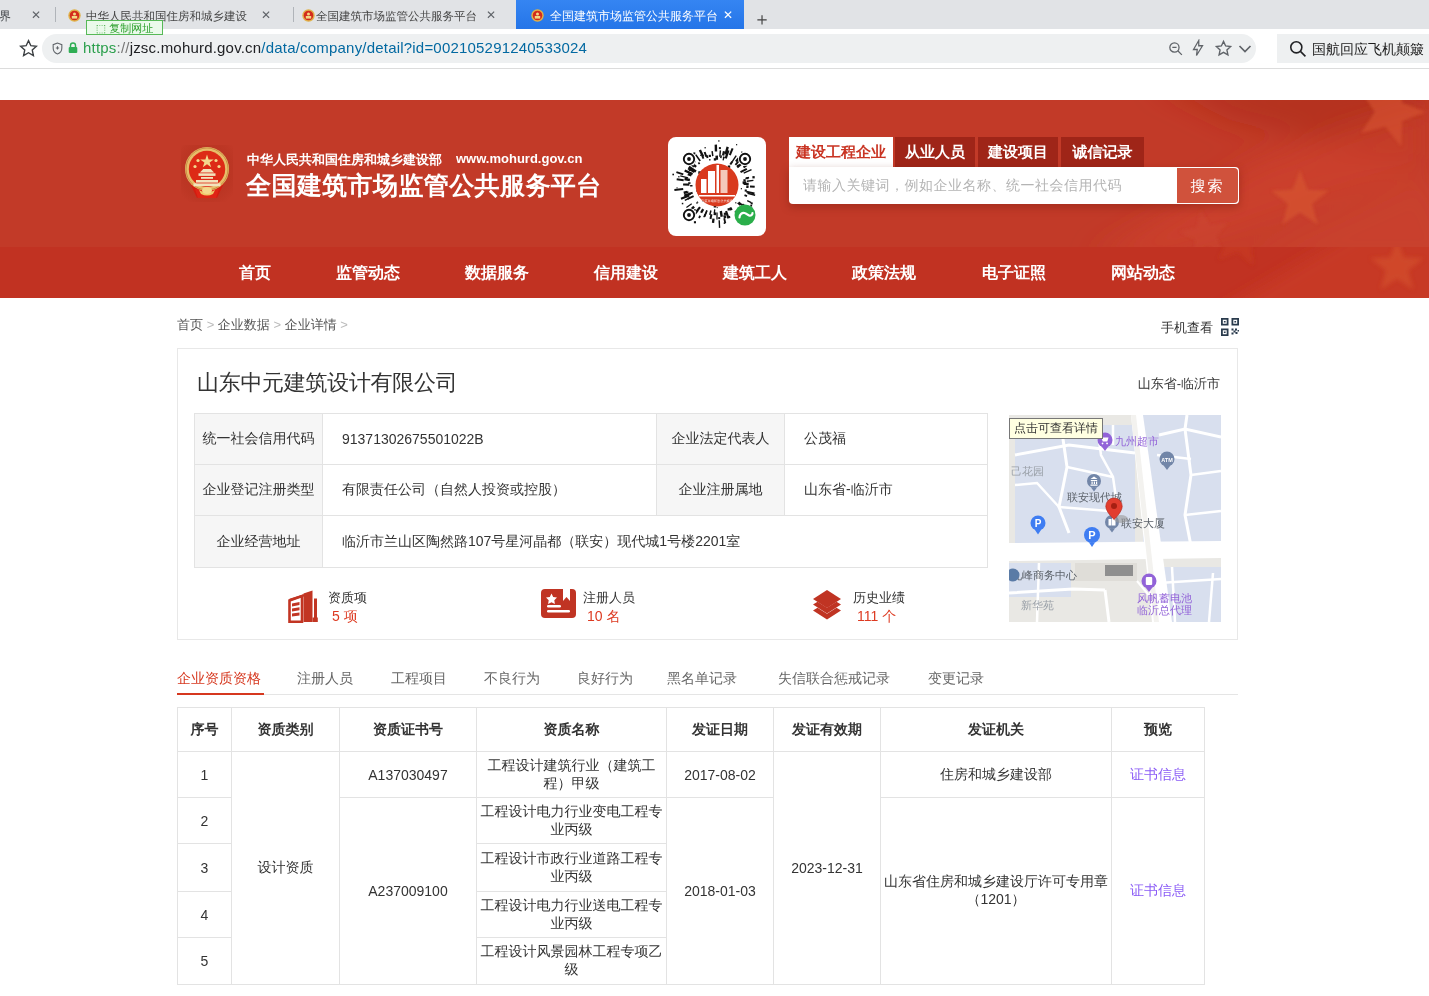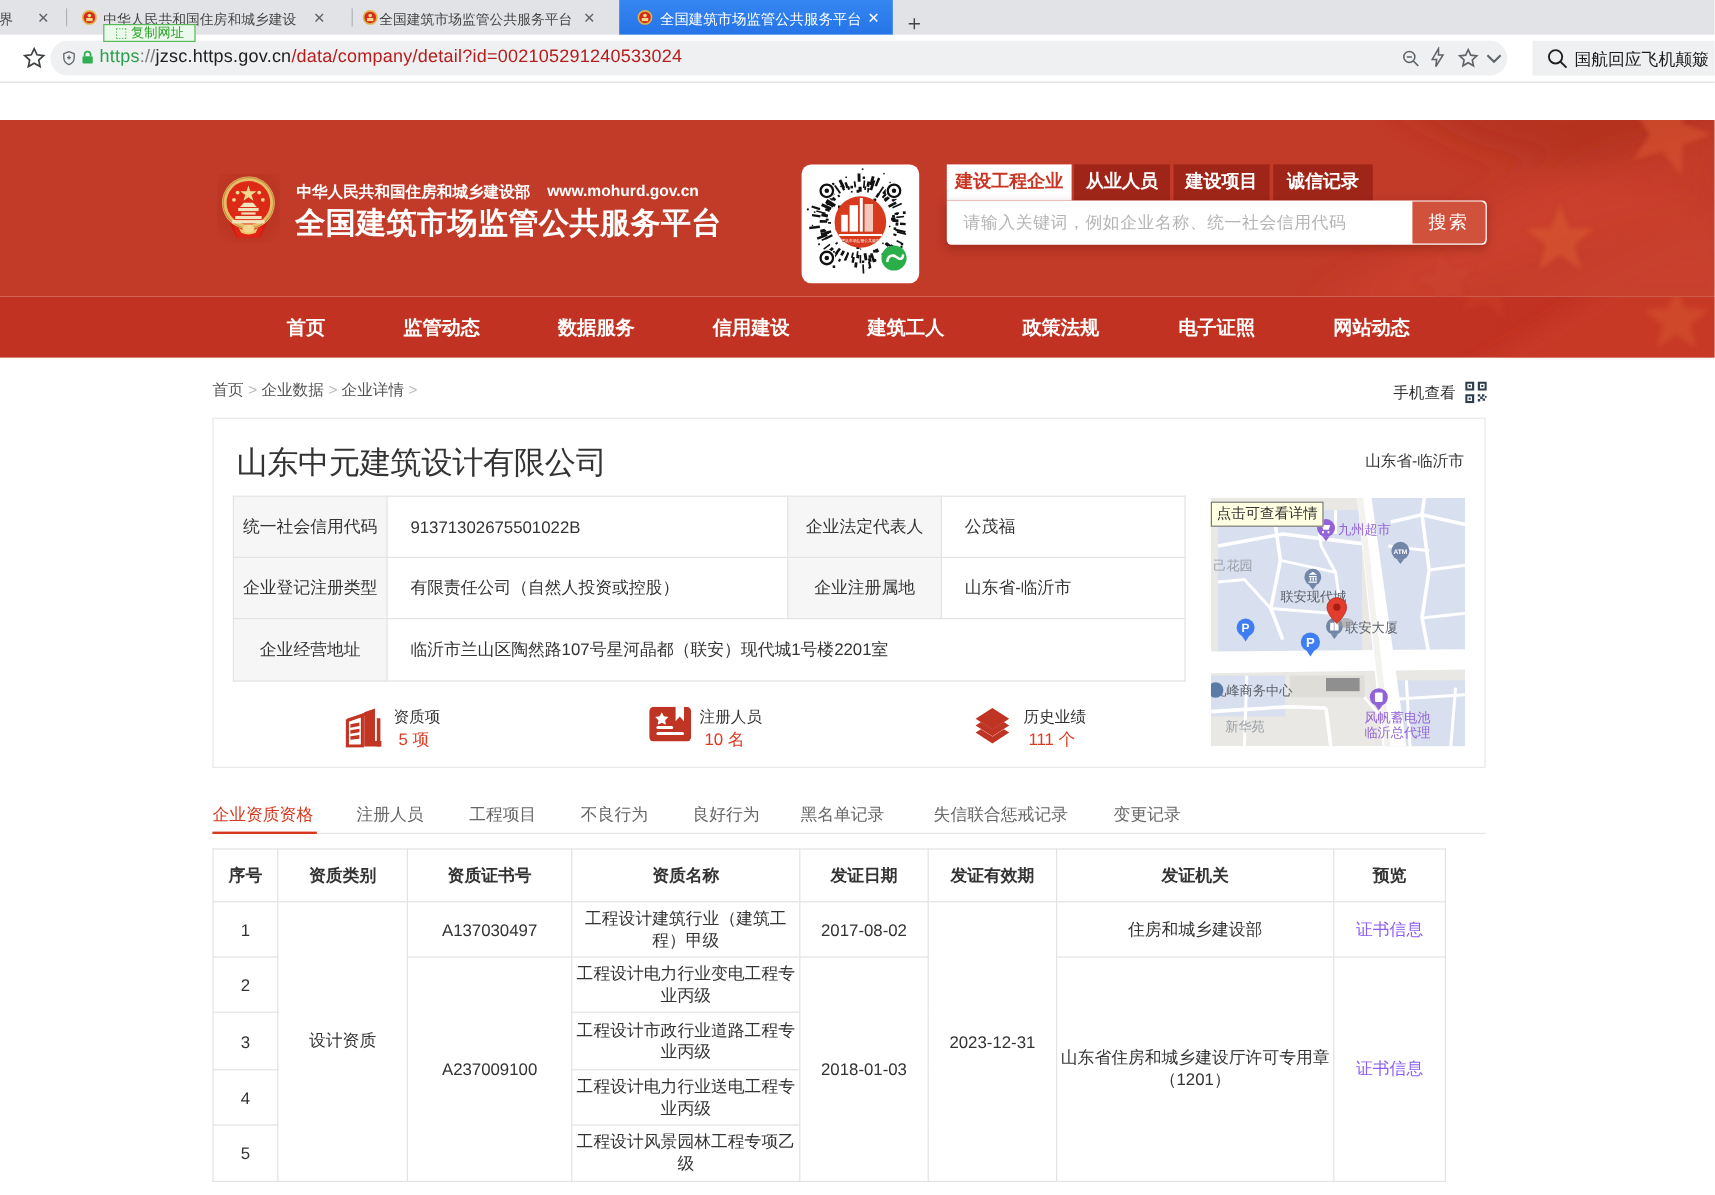--- a/index.html
+++ b/index.html
@@ -32,21 +32,21 @@
 .stab { position:absolute; top:0; height:30px; line-height:30px; text-align:center; font-size:15px; font-weight:bold; background:#9f2518; color:#fff; }
 .stab.active { background:#fff; color:#c93423; }
 #searchrow { position:absolute; left:789px; top:67px; width:450px; height:37px; background:#fff; border-radius:0 4px 4px 4px; box-shadow:0 3px 8px rgba(100,20,10,0.35); }
 #searchbtn { position:absolute; right:1px; top:1px; width:61px; height:35px; background:#d0523c; border-radius:0 4px 4px 0; color:#fff; font-size:15px; line-height:35px; text-align:center; letter-spacing:2px; }
 #splaceholder { position:absolute; left:14px; top:0; line-height:37px; color:#b4b4b4; font-size:14px; letter-spacing:0.5px; }
 
 
 #breadcrumb { position:absolute; left:177px; top:316px; font-size:13px; color:#555; }
 #bc-right { position:absolute; left:1161px; top:319px; font-size:13px; color:#333; }
 #card { position:absolute; left:177px; top:348px; width:1061px; height:292px; border:1px solid #e8e8e8; background:#fff; }
-#cotitle { position:absolute; left:19px; top:19px; font-size:26px; color:#333; font-weight:500; letter-spacing:-0.3px; }
+#cotitle { position:absolute; left:19px; top:19px; font-size:22px; color:#333; font-weight:500; letter-spacing:-0.3px; }
 #coregion { position:absolute; right:17px; top:26px; font-size:13px; color:#333; }
 
 #infotable { position:absolute; left:16px; top:64px; width:794px; border-collapse:collapse; }
 #infotable td { border:1px solid #e3e3e3; font-size:14px; color:#333; height:51px; }
 #infotable td.lbl { background:#f6f6f6; width:128px; text-align:center; }
 #infotable td.val { padding-left:19px; }
 
 .stat { position:absolute; top:238px; }
 .stat .ic { position:absolute; left:0; top:2px; }
 .stat .t1 { position:absolute; left:42px; top:2px; font-size:13px; color:#333; white-space:nowrap; }
@@ -117,21 +117,21 @@
       </svg>
     <div id="addrfield">
       <svg style="position:absolute;left:9px;top:8px;" width="13" height="13" viewBox="0 0 24 24" fill="none" stroke="#5f6368" stroke-width="2">
           <path d="M12 2 L4 5 v6 c0 5 3.5 9.5 8 11 c4.5-1.5 8-6 8-11 V5 Z"></path>
           <path d="M12 8 v6 M9 11 h6"></path>
         </svg>
       <svg style="position:absolute;left:26px;top:7px;" width="10" height="14" viewBox="0 0 14 16">
           <rect x="1" y="6.5" width="12" height="8.5" rx="1.5" fill="#2fae54"></rect>
           <path d="M3.5 6.5 V4.5 a3.5 3.5 0 0 1 7 0 V6.5" fill="none" stroke="#2fae54" stroke-width="2"></path>
         </svg>
-      <div style="position:absolute;left:41px;top:5px;font-size:15px;color:#202124;white-space:nowrap;letter-spacing:0.2px;"><span style="color:#2b9f4c;">https</span><span style="color:#777;">://</span><span style="color:#202124;">jzsc.https.gov.cn</span><span style="color:#b91c1c;">/data/company/detail?id=002105291240533024</span></div>
+      <div style="position:absolute;left:41px;top:5px;font-size:15px;color:#202124;white-space:nowrap;letter-spacing:0.2px;"><span style="color:#2b9f4c;">https</span><span style="color:#777;">://</span><span style="color:#202124;">jzsc.mohurd.gov.cn</span><span style="color:#0369a1;">/data/company/detail?id=002105291240533024</span></div>
       <svg style="position:absolute;left:1125px;top:6px;" width="17" height="17" viewBox="0 0 24 24" fill="none" stroke="#5f6368" stroke-width="1.8">
           <circle cx="10.5" cy="10.5" r="6.5"></circle>
           <path d="M15.2 15.2 L21 21 M7.5 10.5 h6"></path>
         </svg>
       <svg style="position:absolute;left:1147px;top:5px;" width="18" height="18" viewBox="0 0 24 24" fill="none" stroke="#5f6368" stroke-width="1.7">
           <path d="M13 2 L6 14 h5 l-1 8 L18 9 h-5 z"></path>
         </svg>
       <svg style="position:absolute;left:1172px;top:5px;" width="19" height="19" viewBox="0 0 24 24" fill="none" stroke="#5f6368" stroke-width="1.7">
           <path d="M12 3 l2.7 5.8 6.3 .7 -4.7 4.3 1.3 6.2 -5.6-3.2 -5.6 3.2 1.3-6.2 -4.7-4.3 6.3-.7z"></path>
         </svg>

